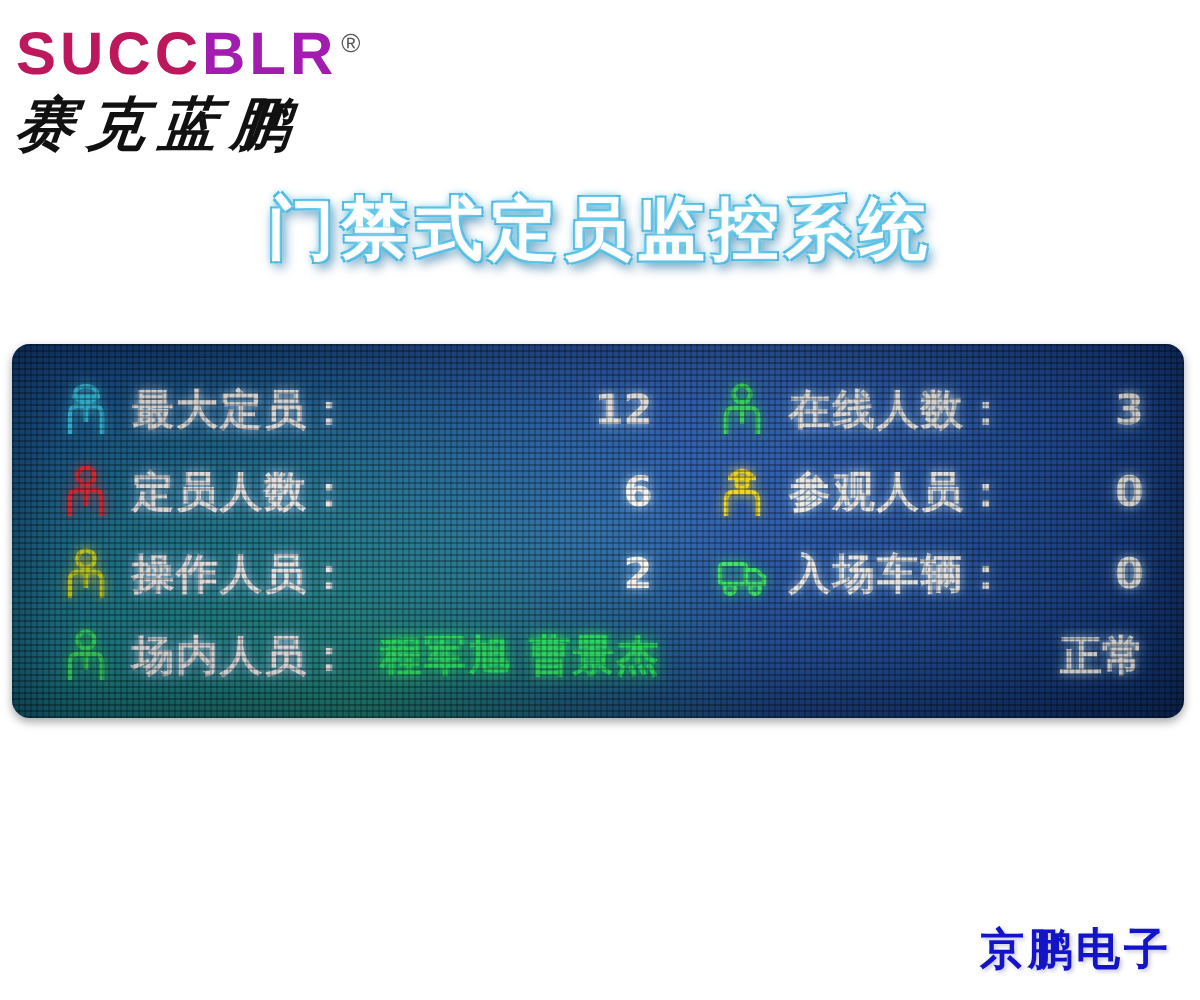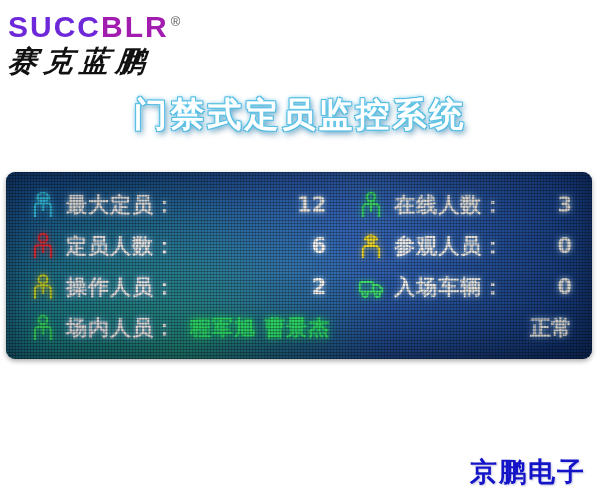--- a/index.html
+++ b/index.html
@@ -25,21 +25,21 @@
   }
   #brand-latin {
     font-family: "Liberation Sans", sans-serif;
     font-weight: bold;
     font-size: 30px;
     letter-spacing: 2px;
     line-height: 32px;
     white-space: nowrap;
     position: relative;
   }
-  .brand-red   { color: #6d28d9; }
+  .brand-red   { color: #be185d; }
   .brand-blue  { color: #a21caf; }
   #brand-reg {
     font-size: 13px;
     vertical-align: super;
     color: #555555;
     letter-spacing: 0;
     font-weight: normal;
     margin-left: 2px;
   }
   #brand-cn {
@@ -179,21 +179,21 @@
   .ic-yellow { filter: drop-shadow(0 0 3px rgba(255,235,60,0.95)); }
   .ic-green  { filter: drop-shadow(0 0 3px rgba(50,240,110,0.95)); }
 
   
   #footer-brand {
     position: absolute;
     right: 14px;
     bottom: 10px;
     font-family: "DejaVu Sans", sans-serif;
     font-weight: bold;
-    font-size: 27px;
+    font-size: 22px;
     letter-spacing: 2px;
     color: #1313c8;
     text-shadow: 1px 1px 2px rgba(150,150,200,0.55);
     white-space: nowrap;
   }
 </style>
 </head>
 <body>
 
 <div id="brand-block">

